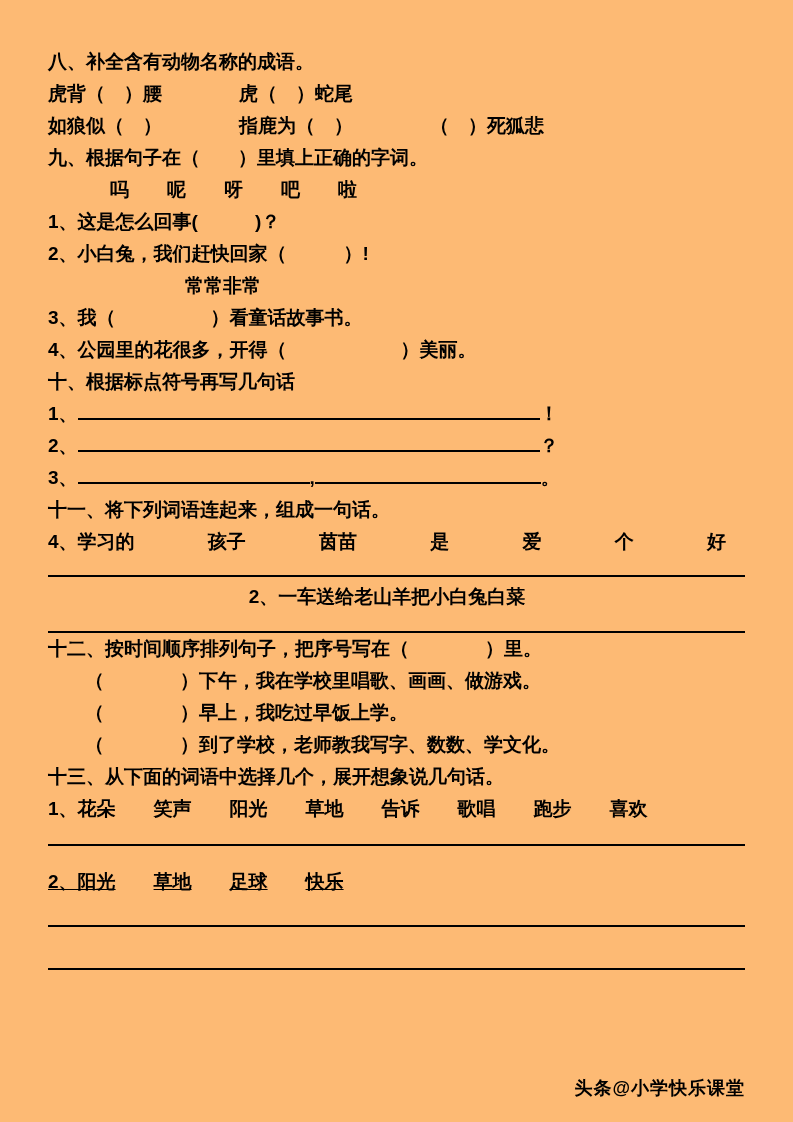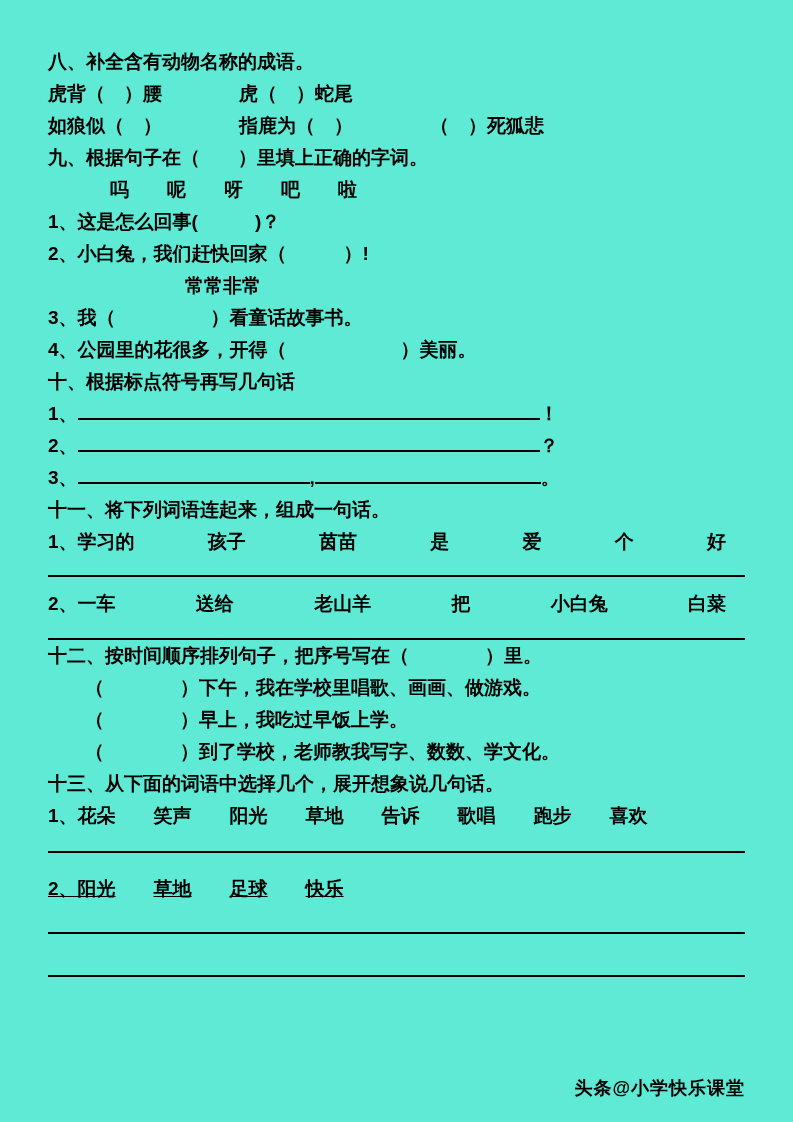--- a/index.html
+++ b/index.html
@@ -2,21 +2,21 @@
 <html><head>
 <meta charset="utf-8">
 <style>
   * { margin:0; padding:0; box-sizing:border-box; }
   html,body { background:#ffffff; }
   .page {
     position:relative;
     width:793px; height:1122px;
     margin:0 auto;
     padding:46px 48px 0 48px;
-    background:#5eead4;
+    background:#fdba74;
     color:#000000;
     font-family:"Liberation Sans", sans-serif;
     font-weight:700;
     font-size:19px;
     overflow:hidden;
   }
   .r { height:32px; line-height:32px; }
   .flexrow { display:flex; align-items:baseline; }
   .gap55 { gap:77px; }
   .gap38 { gap:38px; }
@@ -33,21 +33,21 @@
   }
   .w462 { width:462px; }
   .w232 { width:232px; }
   .w226 { width:226px; }
   .answer-line { border-bottom:2px solid #000; }
   .h19 { height:19px; }
   .h20 { height:20px; }
   .h21 { height:21px; }
   .h29 { height:29px; }
   .h43 { height:43px; }
-  .mt11 { margin-top:11px; }
+  .mt11 { margin-top:4px;justify-content:center; }
   .mt14 { }
   .mt32 { margin-top:20px;text-decoration:underline; }
   .footer {
     position:absolute;
     top:1076px;
     right:48px;
     font-size:18px;
     letter-spacing:1px;
   }
 </style>
@@ -98,21 +98,21 @@
   <div class="r flexrow">
     <span>3、</span>
     <span class="wline w232"></span>
     <span>,</span>
     <span class="wline w226"></span>
     <span>。</span>
   </div>
 
   <div class="r">十一、将下列词语连起来，组成一句话。</div>
   <div class="r justify">
-    <span>1、学习的</span>
+    <span>4、学习的</span>
     <span>孩子</span>
     <span>茵苗</span>
     <span>是</span>
     <span>爱</span>
     <span>个</span>
     <span>好</span>
   </div>
   <div class="answer-line h19"></div>
   <div class="r justify mt11">
     <span>2、一车</span>

